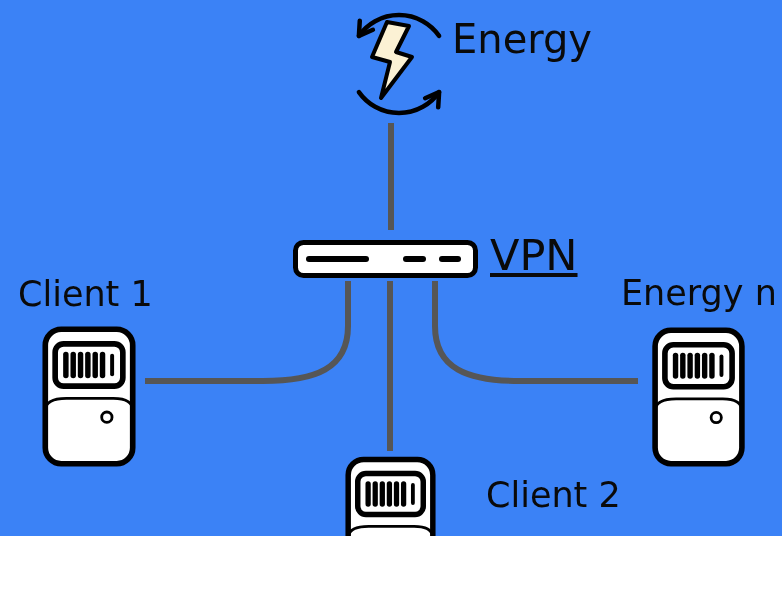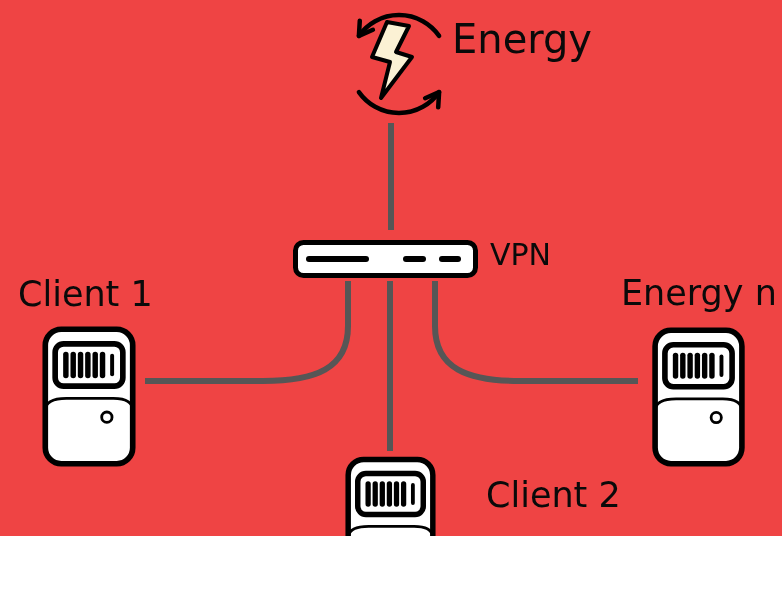--- a/index.html
+++ b/index.html
@@ -1,23 +1,23 @@
 <!DOCTYPE html>
 <html><head>
 <meta charset="utf-8">
 <style>
   html,body { margin:0; padding:0; background:#ffffff; }
   .stage {
-    position:relative; width:782px; height:536px; background:#ef4444;
+    position:relative; width:782px; height:536px; background:#3b82f6;
     font-family:"DejaVu Sans","Liberation Sans",sans-serif; overflow:hidden;
   }
   .stage svg.artwork { position:absolute; left:0; top:0; }
   .label { position:absolute; color:#0a0a0a; white-space:nowrap; }
   .lbl-energy { left:452px; top:19px;  font-size:40px; line-height:41px; }
-  .lbl-vpn    { left:490px; top:231px; font-size:30px; line-height:48px; }
+  .lbl-vpn    { left:490px; top:231px; font-size:43px; line-height:48px;text-decoration:underline; }
   .lbl-c1     { left:18px;  top:273px; font-size:35px; line-height:42px; }
   .lbl-c2     { left:442px; top:474px; font-size:35px; line-height:42px;margin-left:44px; }
   .lbl-cn     { left:621px; top:272px; font-size:35px; line-height:42px; }
 </style>
 </head>
 <body>
 
 <div class="stage">
 
   <svg class="artwork" width="782" height="607" viewBox="0 0 782 607">

